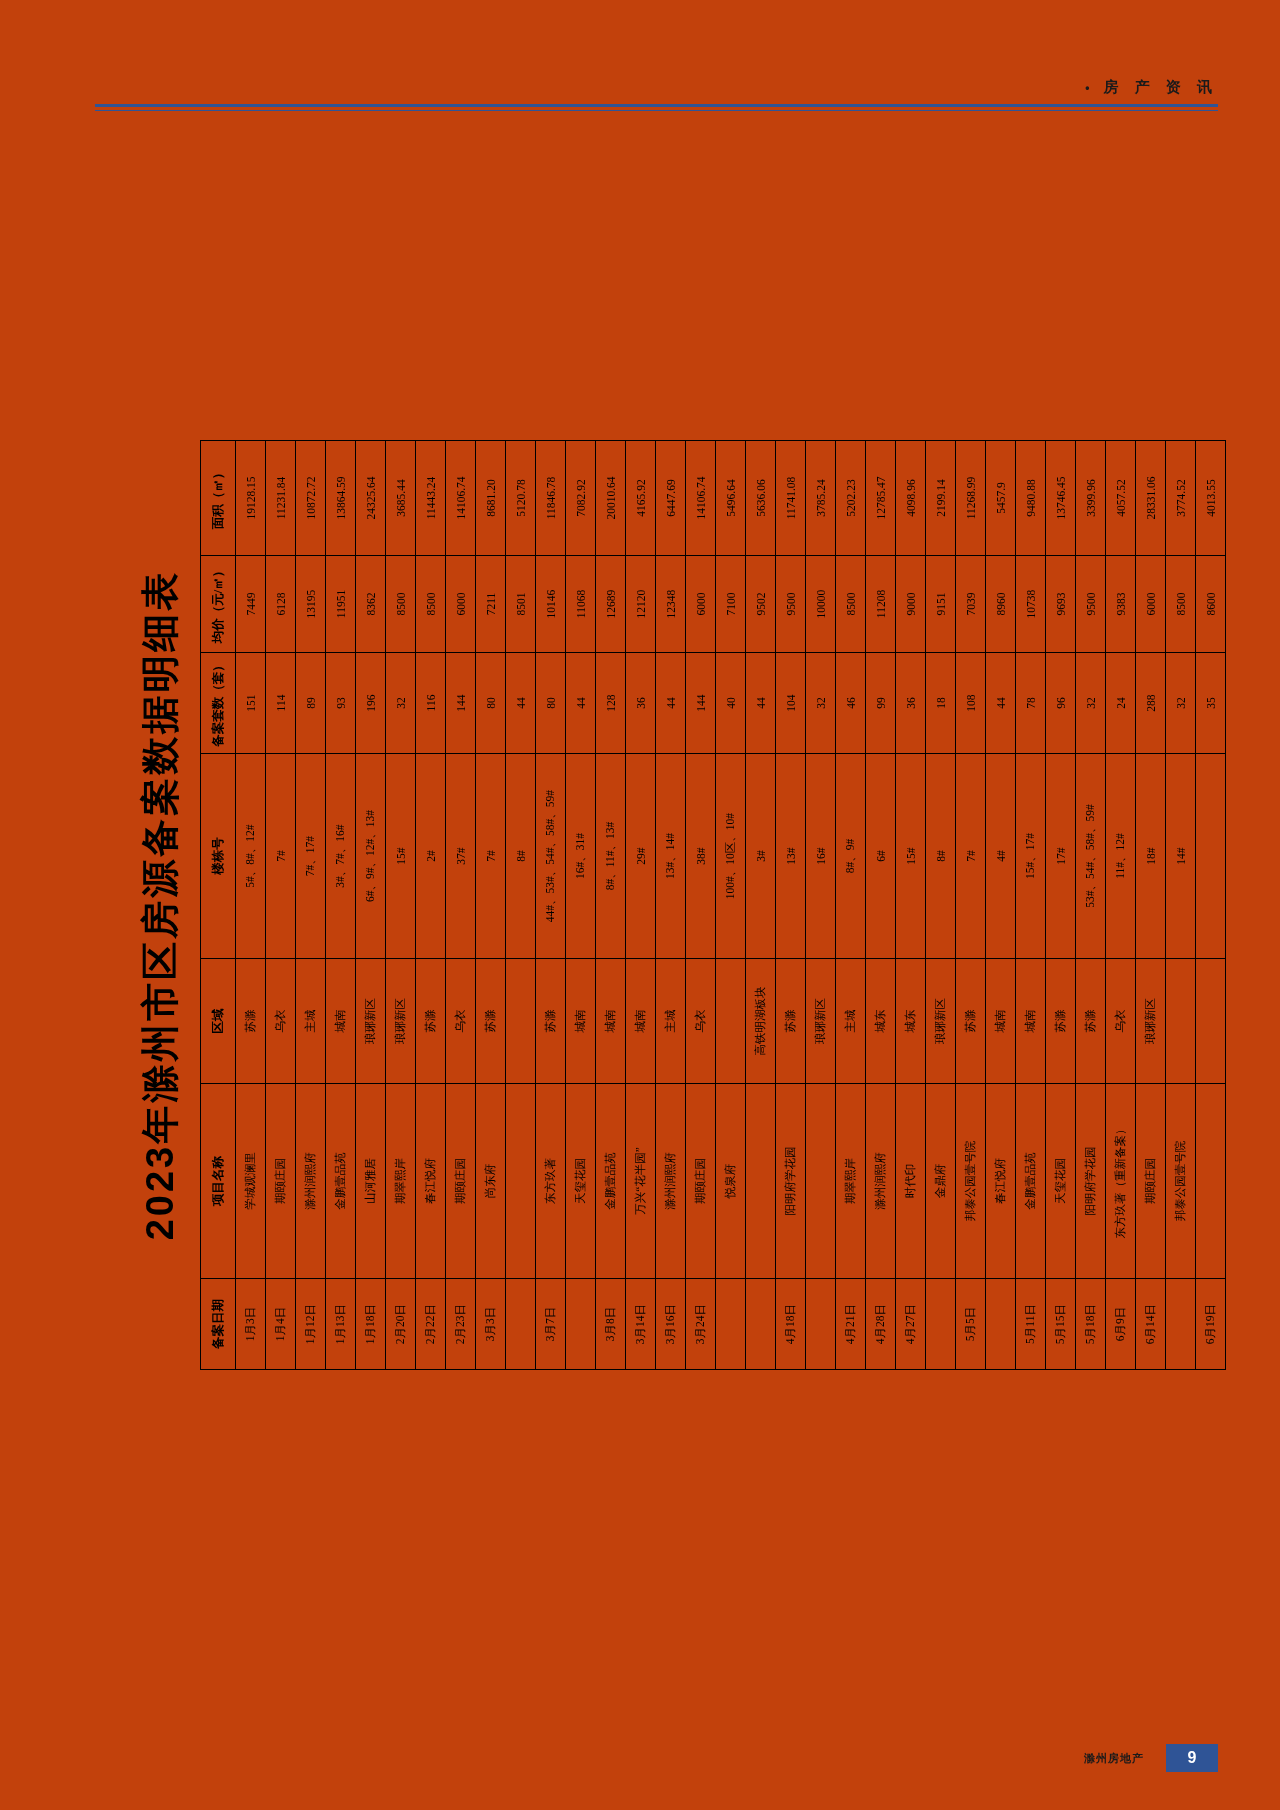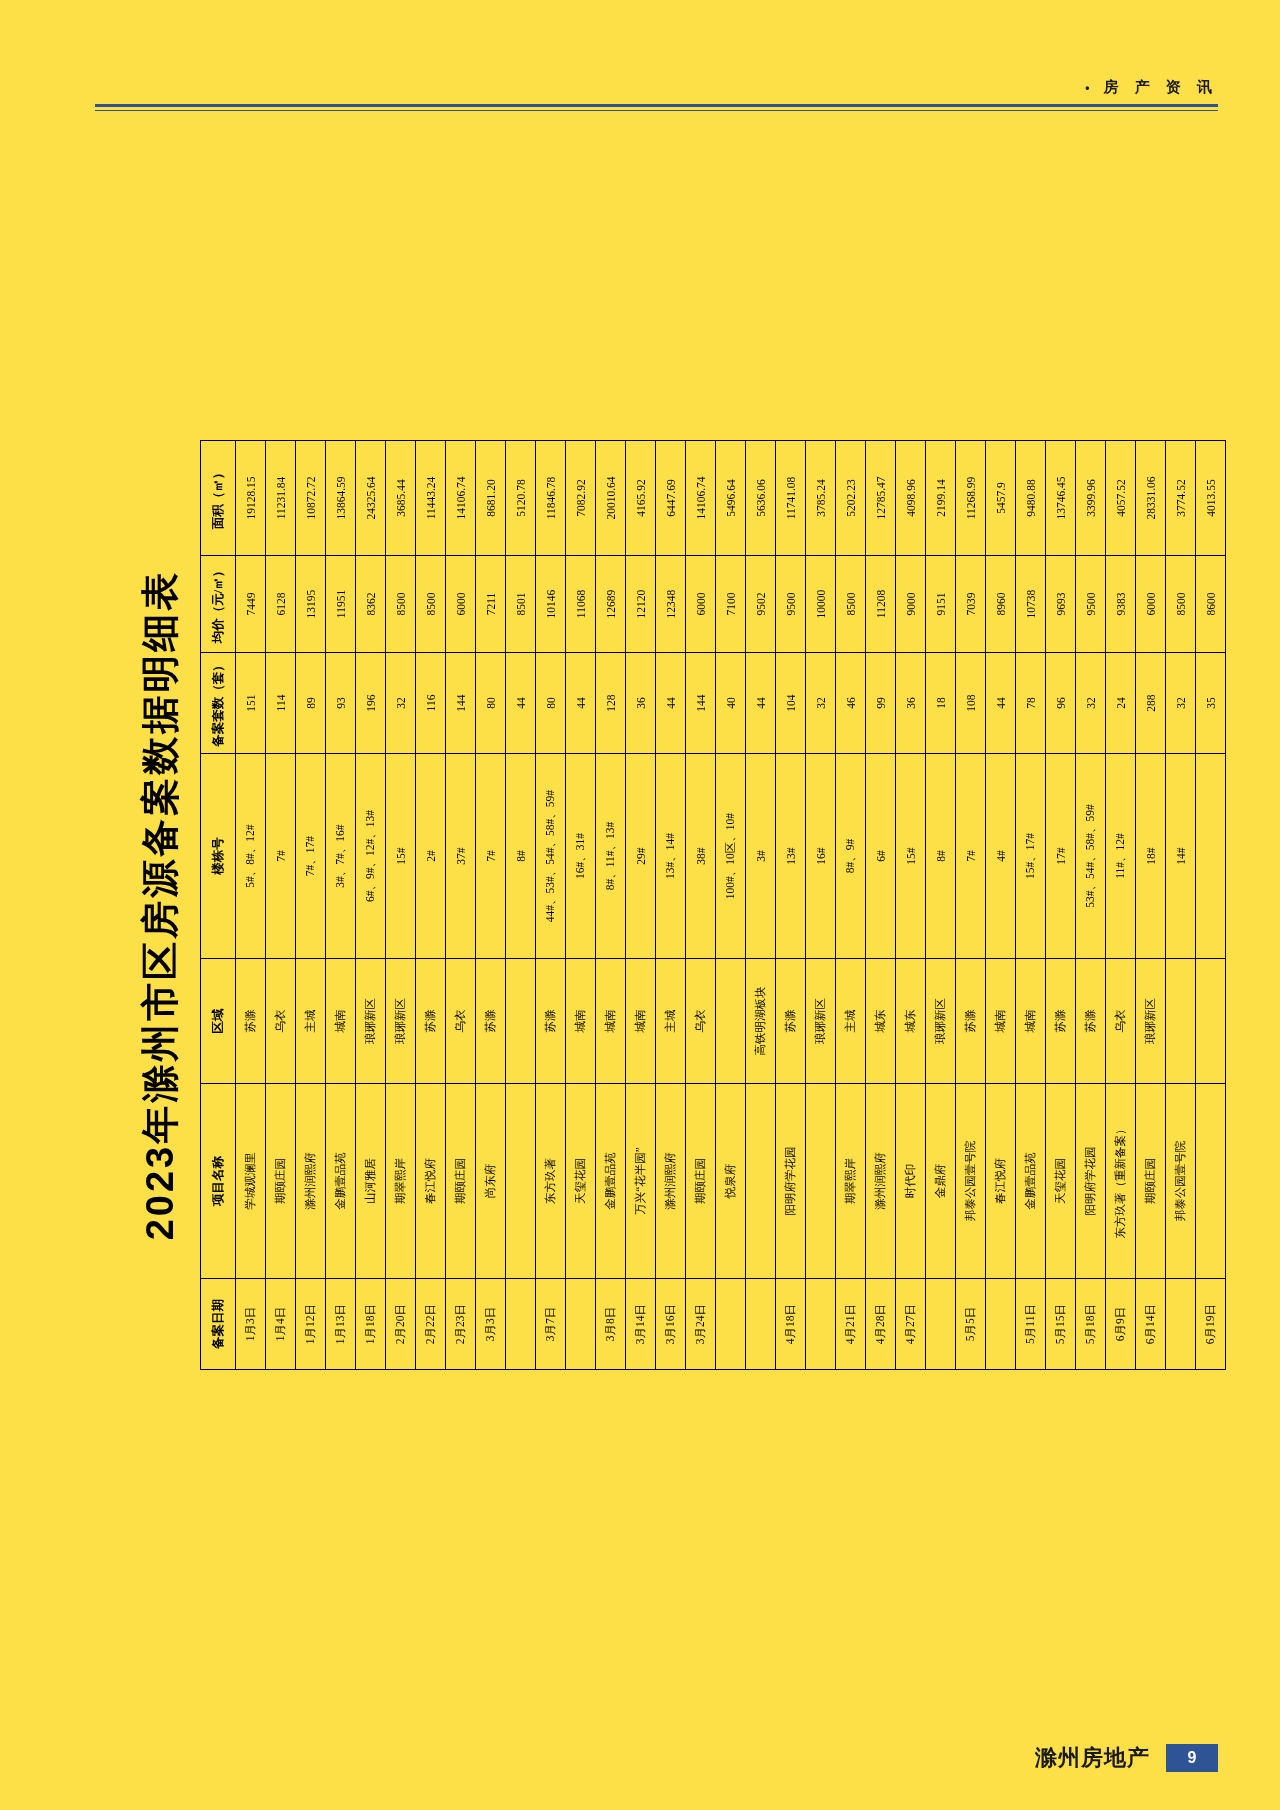--- a/index.html
+++ b/index.html
@@ -4,21 +4,21 @@
 <style>
   html, body {
     margin: 0;
     padding: 0;
     background: #b8b8b8;
   }
   .page {
     position: relative;
     width: 1280px;
     height: 1810px;
-    background: #fde047;
+    background: #c2410c;
     box-sizing: border-box;
     overflow: hidden;
     font-family: "Liberation Serif", serif;
   }
 
   
   .header {
     position: absolute;
     top: 78px;
     right: 62px;
@@ -56,26 +56,26 @@
     position: absolute;
     bottom: 38px;
     right: 62px;
     display: flex;
     align-items: stretch;
     height: 28px;
   }
   .footer-brand {
     font-family: "Liberation Sans", sans-serif;
     font-weight: bold;
-    font-size: 22px;
+    font-size: 11px;
     color: #1a1a1a;
     letter-spacing: 1px;
     display: flex;
     align-items: center;
-    padding-right: 16px;
+    padding-right: 22px;
   }
   .footer-page {
     width: 52px;
     background: #2f5496;
     color: #fff;
     display: flex;
     align-items: center;
     justify-content: center;
     font-family: "Liberation Sans", sans-serif;
     font-size: 16px;

